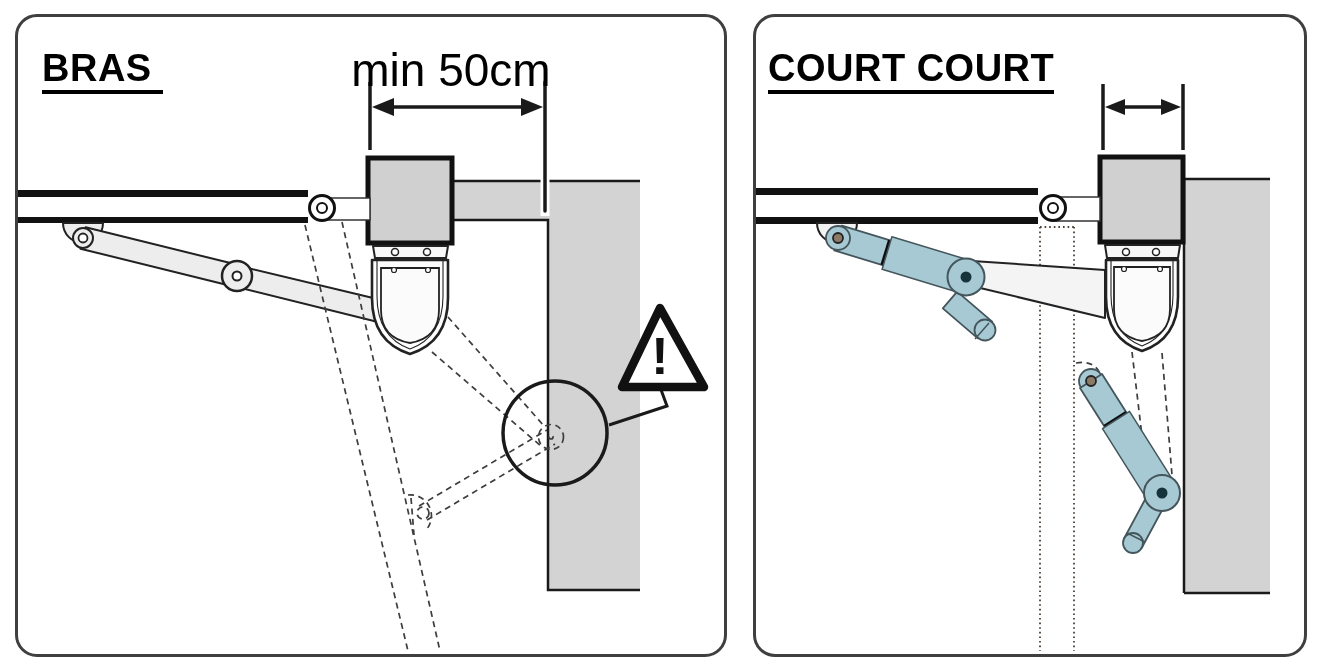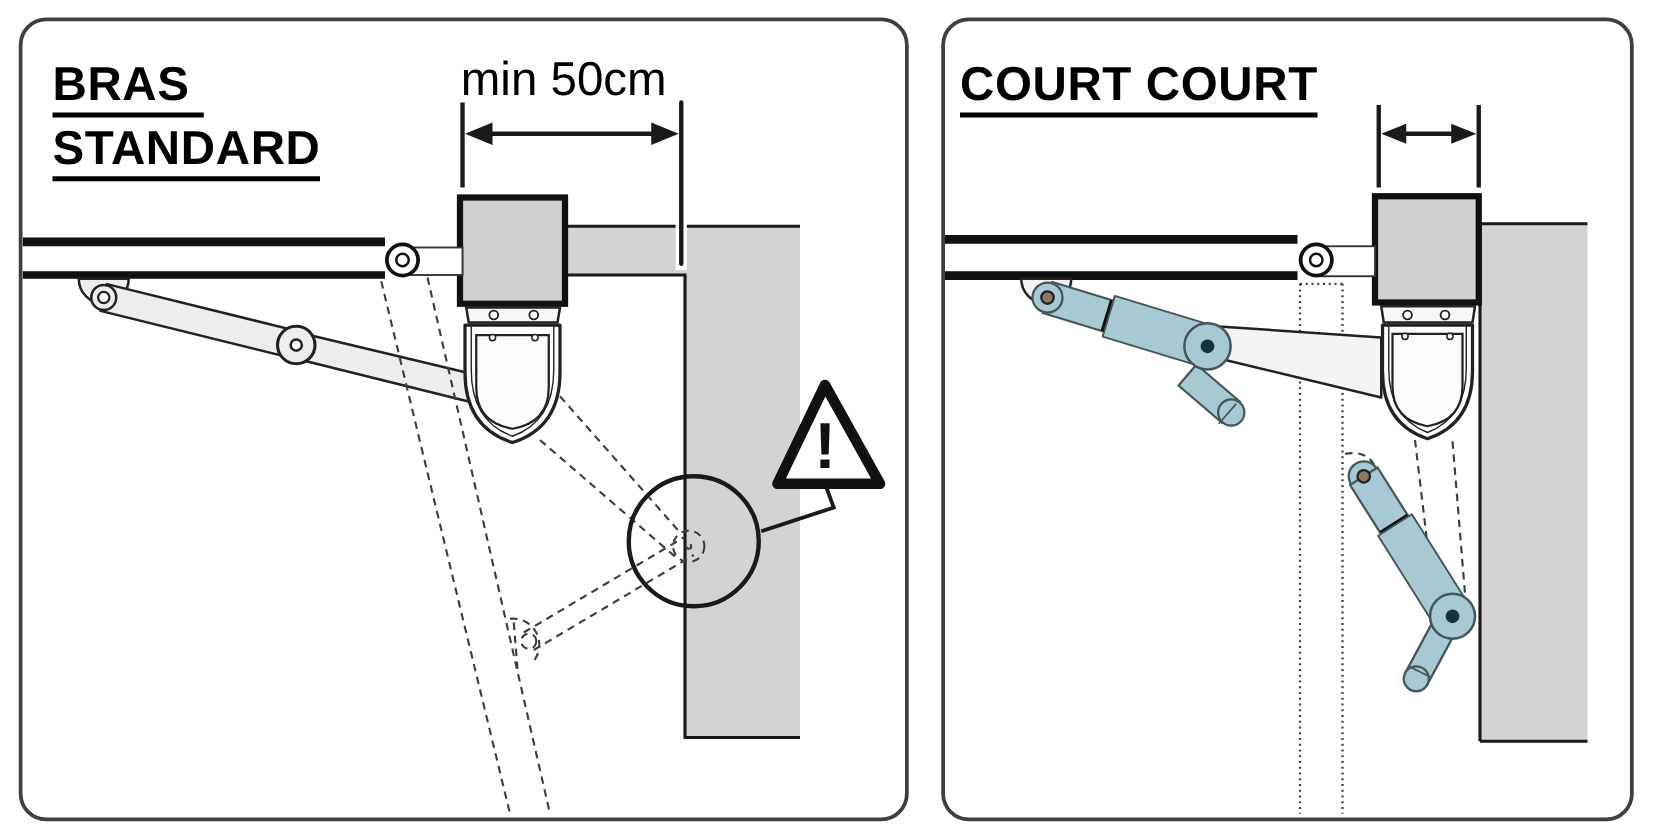--- a/index.html
+++ b/index.html
@@ -9,35 +9,34 @@
          border:3px solid var(--panel_border,#3f3f3f);border-radius:22px;}
   .panel-left{left:15px;width:706px;}
   .panel-right{left:753px;width:548px;}
   .panel svg{position:absolute;left:0;top:0;width:100%;height:100%;}
   .panel-title{position:absolute;z-index:3;font-weight:bold;font-size:38px;line-height:1.0;
                letter-spacing:0.5px;}
   .title-line{display:inline-block;white-space:pre;border-bottom:4px solid #000;
               padding-bottom:3px;margin-bottom:6px;}
   .pt-left{left:24px;top:32px;}
   .pt-right{left:12px;top:32px;}
-  .dim-label{position:absolute;z-index:3;font-size:38px;font-weight:normal;white-space:pre;
+  .dim-label{position:absolute;z-index:3;font-size:46px;font-weight:normal;white-space:pre;
              transform:translateX(-50%);}
   .dl-left{left:433px;top:26px;}
   .dl-right{left:379px;top:22px;}
   .warn-glyph{font-family:"Liberation Sans","DejaVu Sans",sans-serif;font-weight:bold;}
 </style>
 </head>
 <body>
 
 <div class="canvas">
 
   <div class="panel panel-left">
     <div class="panel-title pt-left">
       <div><span class="title-line">BRAS </span></div>
-      <div><span class="title-line">STANDARD</span></div>
     </div>
     <div class="dim-label dl-left">min 50cm</div>
 
     <svg viewBox="0 0 706 637">
 
       <g>
         <polygon points="434,164 622,164 622,573 530,573 530,203 434,203" fill="var(--wall_fill,#d3d3d3)"></polygon>
         <line x1="434" y1="164" x2="622" y2="164" stroke="var(--ink,#1a1a1a)" stroke-width="2.5"></line>
         <polyline points="434,203 530,203 530,573 622,573" fill="none" stroke="var(--ink,#1a1a1a)" stroke-width="2.5"></polyline>
       </g>

